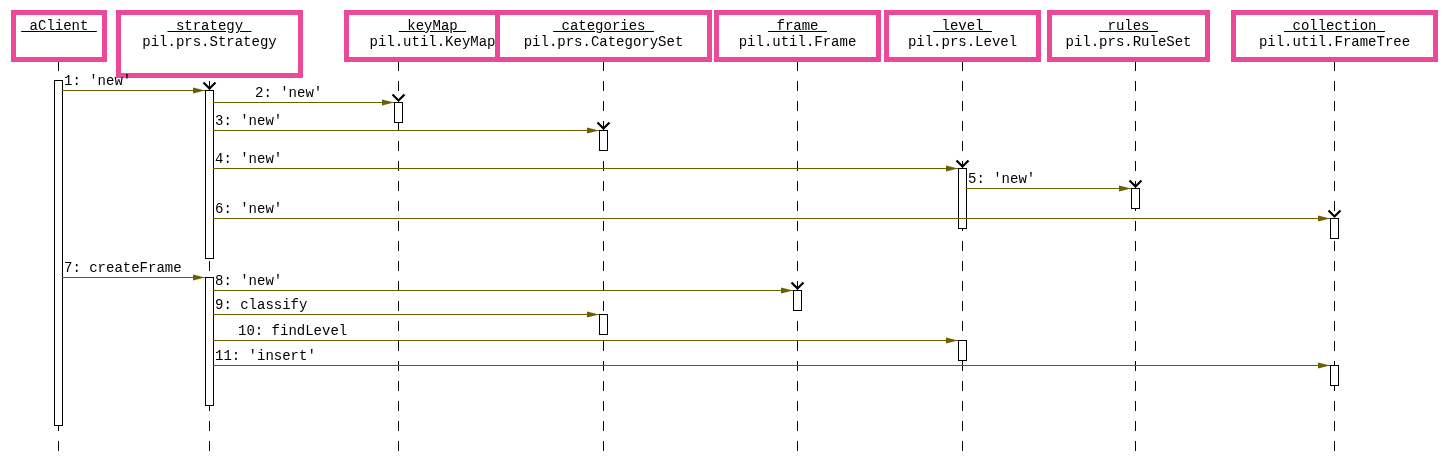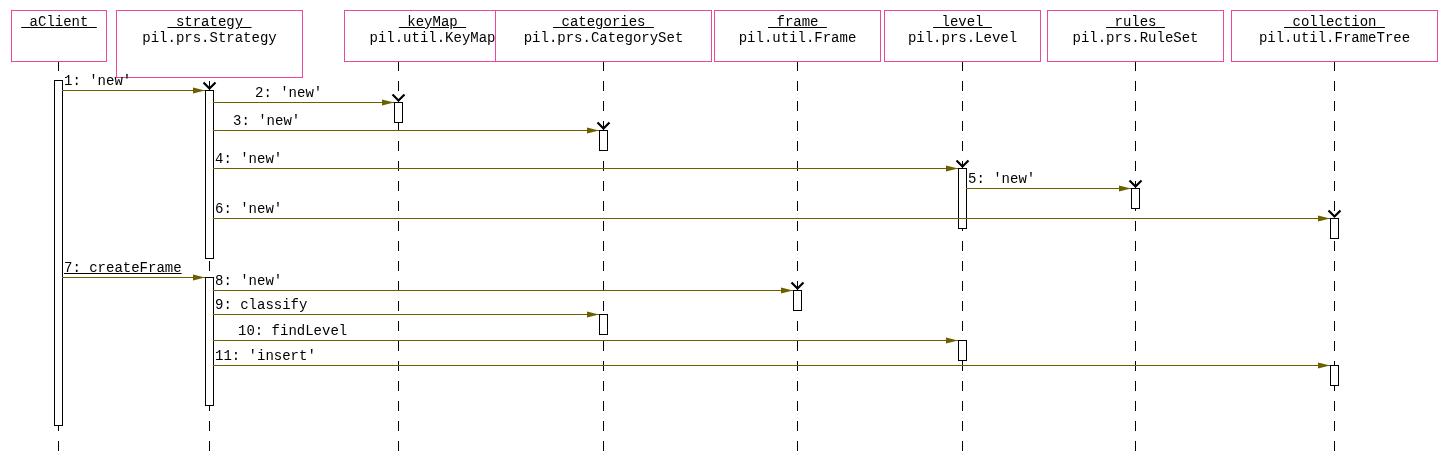--- a/index.html
+++ b/index.html
@@ -1,19 +1,19 @@
 <!DOCTYPE html>
 <html><head>
   <meta charset="utf-8">
   <style>
     html, body { margin: 0; padding: 0; background: #ffffff; }
     body { width: 1447px; height: 466px; position: relative; overflow: hidden;
            font-family: "Liberation Mono", "DejaVu Sans Mono", monospace; }
     #diagram { position: absolute; left: 0; top: 0; }
-    .obj-box { position: absolute; border: 1px solid #ec4899; background: #fff; box-sizing: border-box;
+    .obj-box { position: absolute; border: 5px solid #ec4899; background: #fff; box-sizing: border-box;
                text-align: center; font-size: 14px; line-height: 16px; color: #000; }
     .obj-name { display: inline-block; margin-top: 3px; text-decoration: underline; white-space: pre; }
     .obj-class { display: block; white-space: pre; }
     .msg-label { position: absolute; font-size: 14px; line-height: 14px; color: #000; white-space: pre; }
   </style>
 </head>
 <body>
 
 <svg id="diagram" width="1447" height="466" xmlns="http://www.w3.org/2000/svg">
   <g id="lifelines">
@@ -95,28 +95,28 @@
     </g>
 </svg>
 
 <div id="objects">
     <div class="obj-box" style="left: 11px; top: 10px; width: 96px; height: 52px;"><span class="obj-name"> aClient </span><span class="obj-class"></span></div>
     <div class="obj-box" style="left: 116px; top: 10px; width: 187px; height: 68px;"><span class="obj-name"> strategy </span><span class="obj-class">pil.prs.Strategy</span></div>
     <div class="obj-box" style="left: 310px; top: 10px; width: 177px; height: 52px; margin-left: 34px;"><span class="obj-name"> keyMap </span><span class="obj-class">pil.util.KeyMap</span></div>
     <div class="obj-box" style="left: 495px; top: 10px; width: 217px; height: 52px;"><span class="obj-name"> categories </span><span class="obj-class">pil.prs.CategorySet</span></div>
     <div class="obj-box" style="left: 714px; top: 10px; width: 167px; height: 52px;"><span class="obj-name"> frame </span><span class="obj-class">pil.util.Frame</span></div>
     <div class="obj-box" style="left: 884px; top: 10px; width: 157px; height: 52px;"><span class="obj-name"> level </span><span class="obj-class">pil.prs.Level</span></div>
-    <div class="obj-box" style="left: 1047px; top: 10px; width: 177px; height: 52px;"><span class="obj-name"> rules </span><span class="obj-class">pil.prs.RuleSet</span></div>
+    <div class="obj-box" style="left: 1047px; top: 10px; width: 163px; height: 52px;"><span class="obj-name"> rules </span><span class="obj-class">pil.prs.RuleSet</span></div>
     <div class="obj-box" style="left: 1231px; top: 10px; width: 207px; height: 52px;"><span class="obj-name"> collection </span><span class="obj-class">pil.util.FrameTree</span></div>
   </div>
 <div id="labels">
     <div class="msg-label" style="left: 64px; top: 74px;">1: 'new'</div>
     <div class="msg-label" style="left: 215px; top: 86px; padding-left: 40px;">2: 'new'</div>
-    <div class="msg-label" style="left: 233px; top: 114px;">3: 'new'</div>
+    <div class="msg-label" style="left: 215px; top: 114px;">3: 'new'</div>
     <div class="msg-label" style="left: 215px; top: 152px;">4: 'new'</div>
     <div class="msg-label" style="left: 968px; top: 172px;">5: 'new'</div>
     <div class="msg-label" style="left: 215px; top: 202px;">6: 'new'</div>
-    <div class="msg-label" style="left: 64px; top: 261px; text-decoration: underline;">7: createFrame</div>
+    <div class="msg-label" style="left: 64px; top: 261px;">7: createFrame</div>
     <div class="msg-label" style="left: 215px; top: 274px; text-align: center;">8: 'new'</div>
     <div class="msg-label" style="left: 215px; top: 298px;">9: classify</div>
     <div class="msg-label" style="left: 215px; top: 324px; padding-left: 23px;">10: findLevel</div>
     <div class="msg-label" style="left: 215px; top: 349px;">11: 'insert'</div>
   </div>
 
 </body></html>

